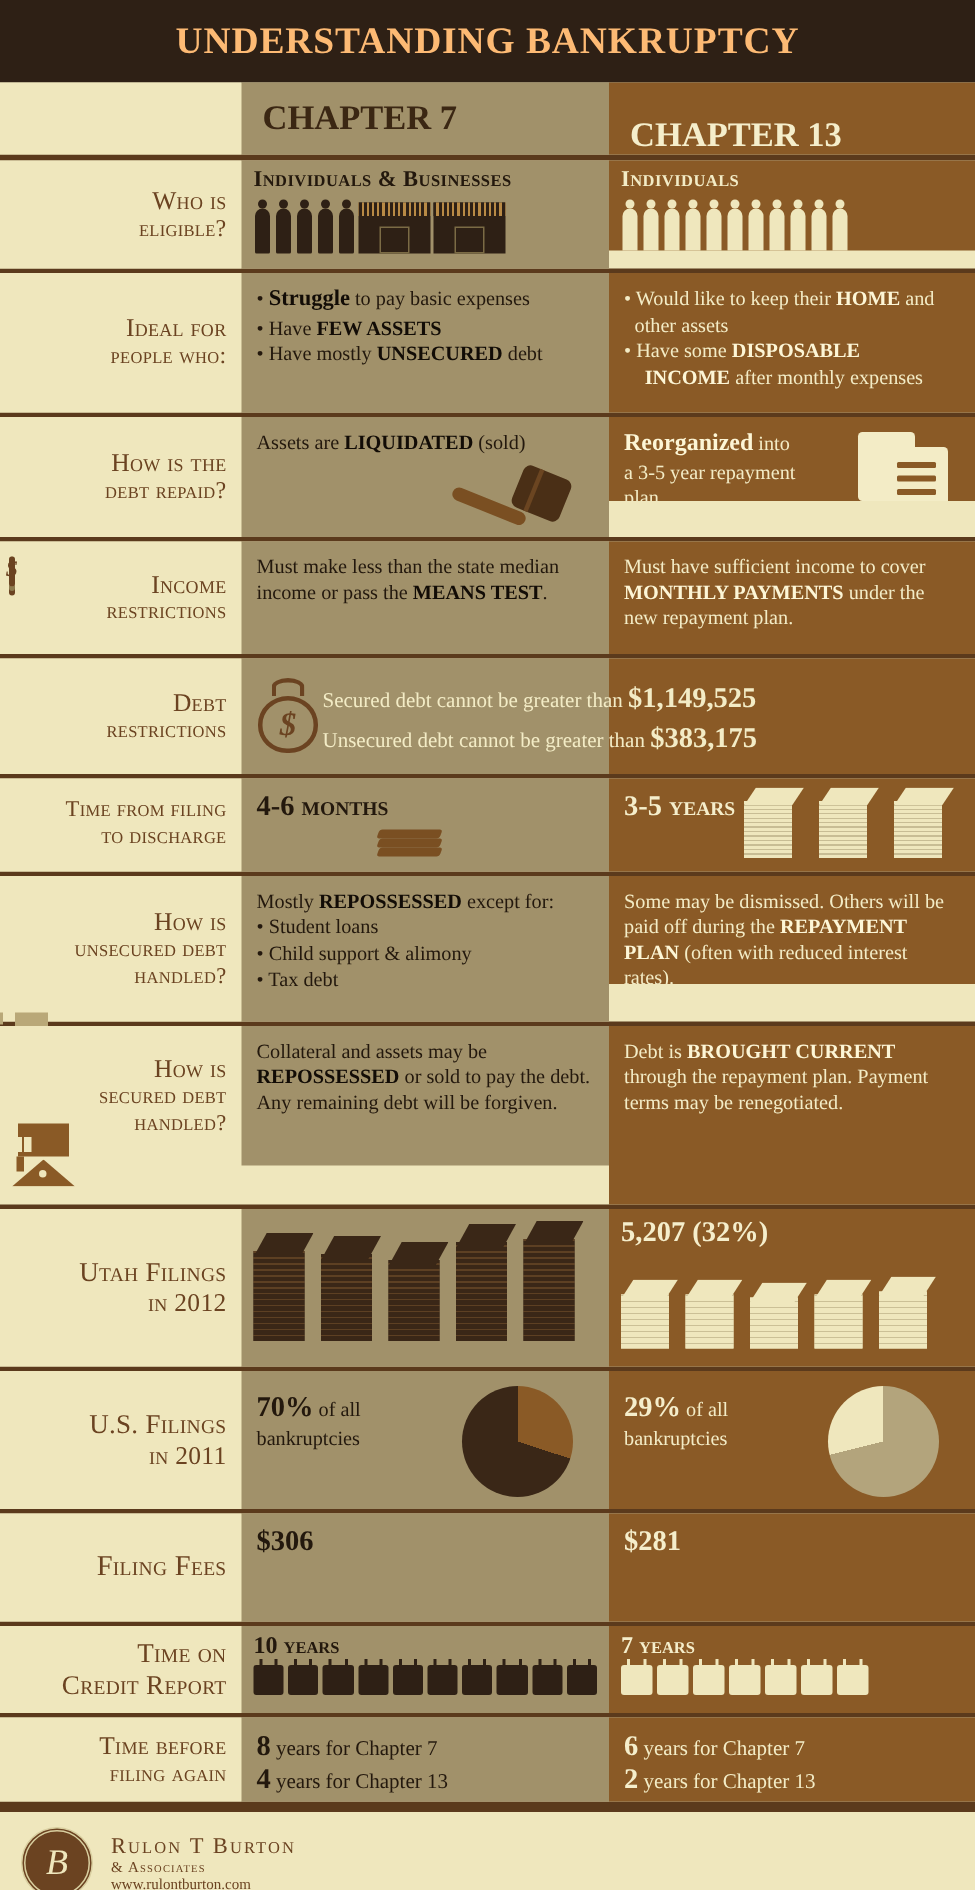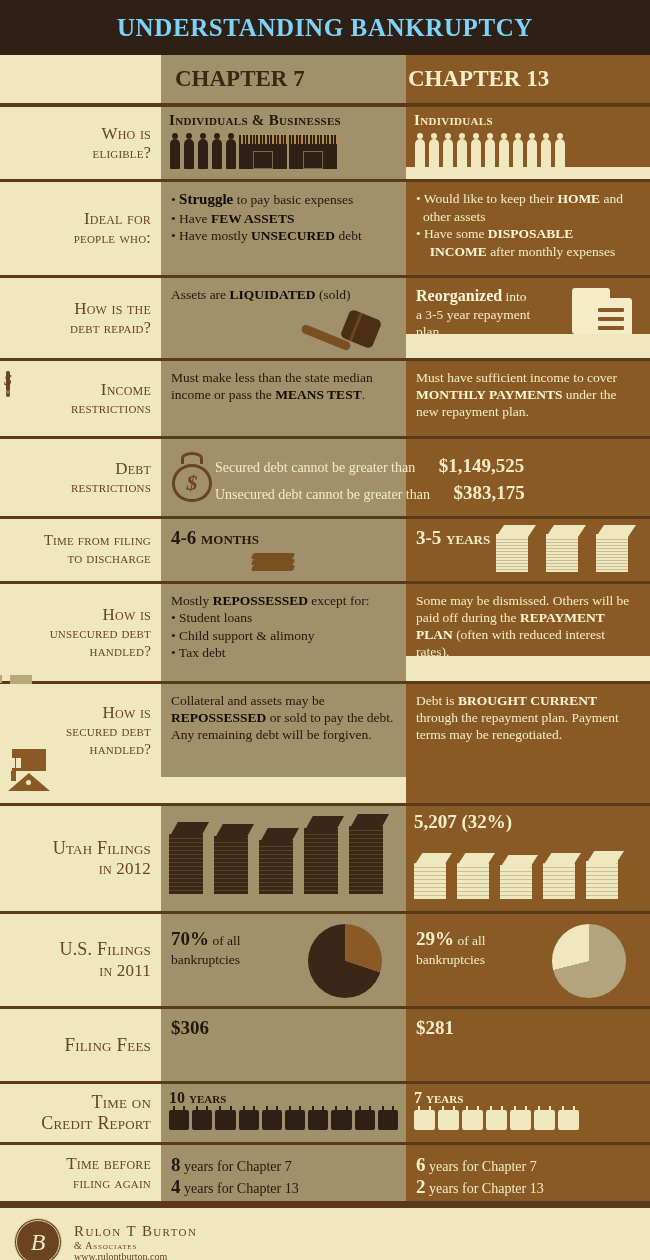--- a/index.html
+++ b/index.html
@@ -11,27 +11,27 @@
     position:relative;
   }
   .page { width:650px; height:1260px; background:#efe7bd; position:relative; }
 
   
   .masthead {
     height:55px; background:#2e2015;
     display:flex; align-items:center; justify-content:center;
   }
   .masthead h1 {
-    color:#7dd3fc; font-size:25px; font-weight:bold;
+    color:#fdba74; font-size:25px; font-weight:bold;
     letter-spacing:.6px; font-family:"Liberation Serif", serif;
   }
   .chapter-head { display:flex; height:52px; border-bottom:4px solid #5b3a1c; }
   .ch-blank { width:161px; background:#efe7bd; }
   .ch7head  { width:245px; background:#a1916a; display:flex; align-items:center; padding-left:14px;}
-  .ch13head { flex:1;      background:#8a5a26; display:flex; align-items:center; padding-left:2px;}
+  .ch13head { flex:1;      background:#8a5a26; display:flex; align-items:flex-end; padding-left:14px;}
   .ch7head span  { color:#3b2713; font-size:23px; font-weight:bold; }
   .ch13head span { color:#f5eecb; font-size:23px; font-weight:bold; }
 
   
   .row { display:flex; border-bottom:3px solid #5b3a1c; position:relative; }
   .lbl {
     width:161px; background:#efe7bd; color:#6b4321;
     display:flex; flex-direction:column; align-items:flex-end; justify-content:center;
     text-align:right; padding:8px 10px 8px 4px; position:relative;
     font-size:15px; line-height:1.18; letter-spacing:.2px;
@@ -147,21 +147,21 @@
   .cal { width:21px; height:20px; border-radius:2px; position:relative; }
   .cal:before,.cal:after { content:""; position:absolute; top:-4px; width:2px; height:5px; }
   .cal:before { left:4px; } .cal:after { right:4px; }
   .cal-d { background:#2e2015; } .cal-d:before,.cal-d:after { background:#2e2015; }
   .cal-l { background:#efe7bd; } .cal-l:before,.cal-l:after { background:#efe7bd; }
 
   
   .span-row .c7, .span-row .c13 { overflow:visible; }
   .span-text { position:absolute; left:215px; top:14px; width:420px; z-index:5;
      color:#f3ecc6; font-size:14px; line-height:1.42; }
-  .span-text .big { font-size:19px; font-weight:bold;margin-left:20px; }
+  .span-text .big { font-size:19px; font-weight:bold; }
 
   
   .footer { height:72px; background:#efe7bd; display:flex; align-items:center;
      padding-left:14px; border-top:4px solid #5b3a1c; gap:12px; }
   .logo { width:48px; height:48px; border-radius:50%; background:#6b4321;
      border:3px double #d9cfa0; display:flex; align-items:center; justify-content:center;
      color:#efe7bd; font-size:24px; font-style:italic; font-family:"Liberation Serif",serif;}
   .fw1 { color:#6b4321; font-size:15px; font-variant:small-caps; letter-spacing:1.4px; }
   .fw2 { color:#6b4321; font-size:10px; font-variant:small-caps; letter-spacing:.8px; }
   .fw3 { color:#6b4321; font-size:10px; }

